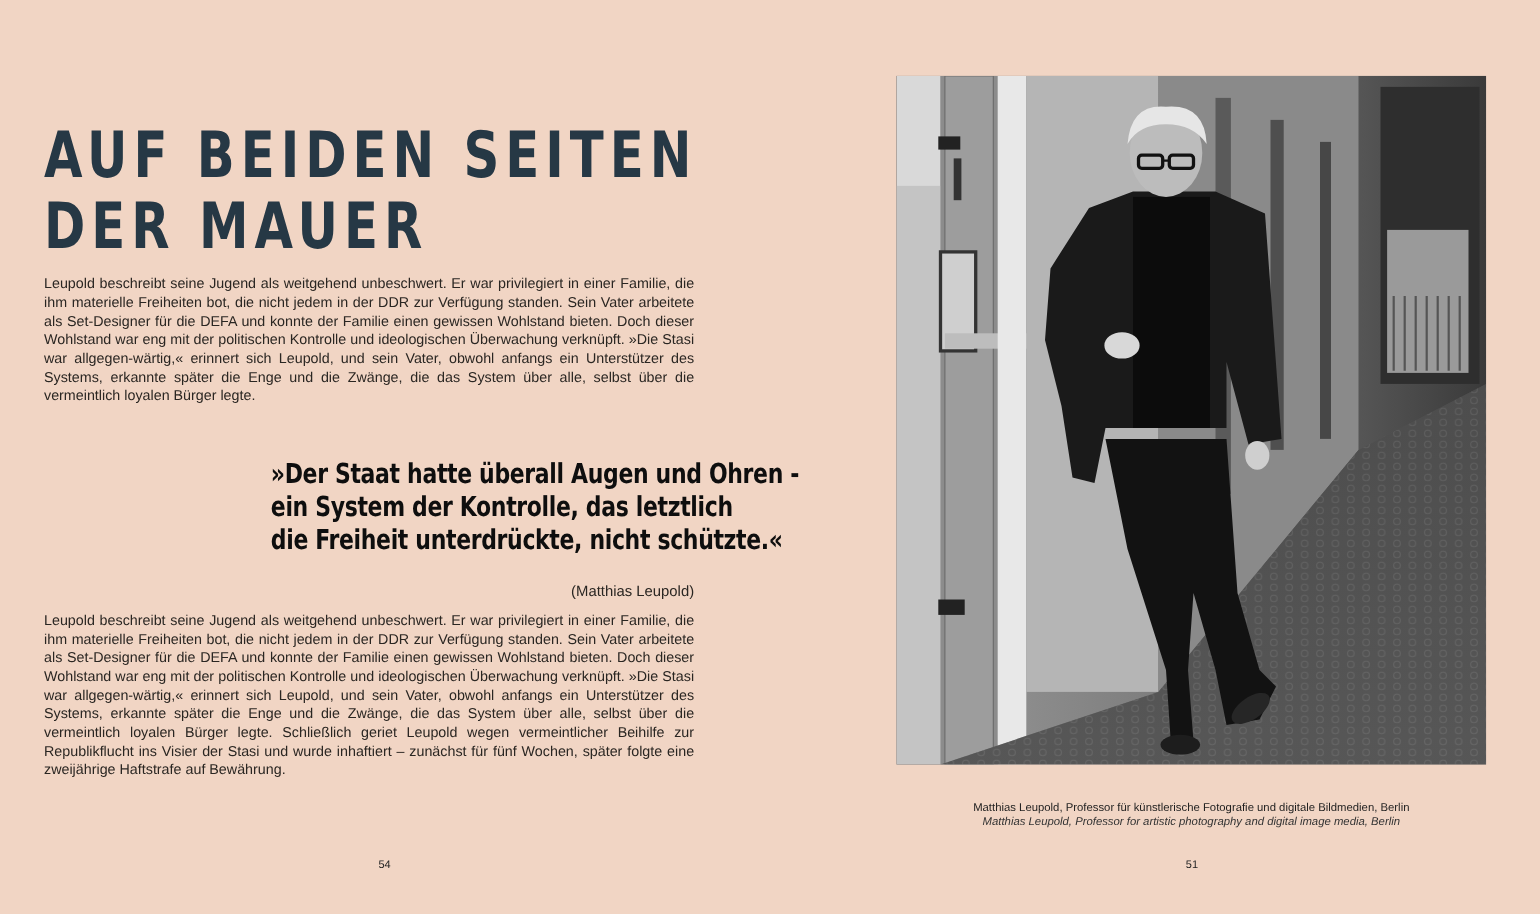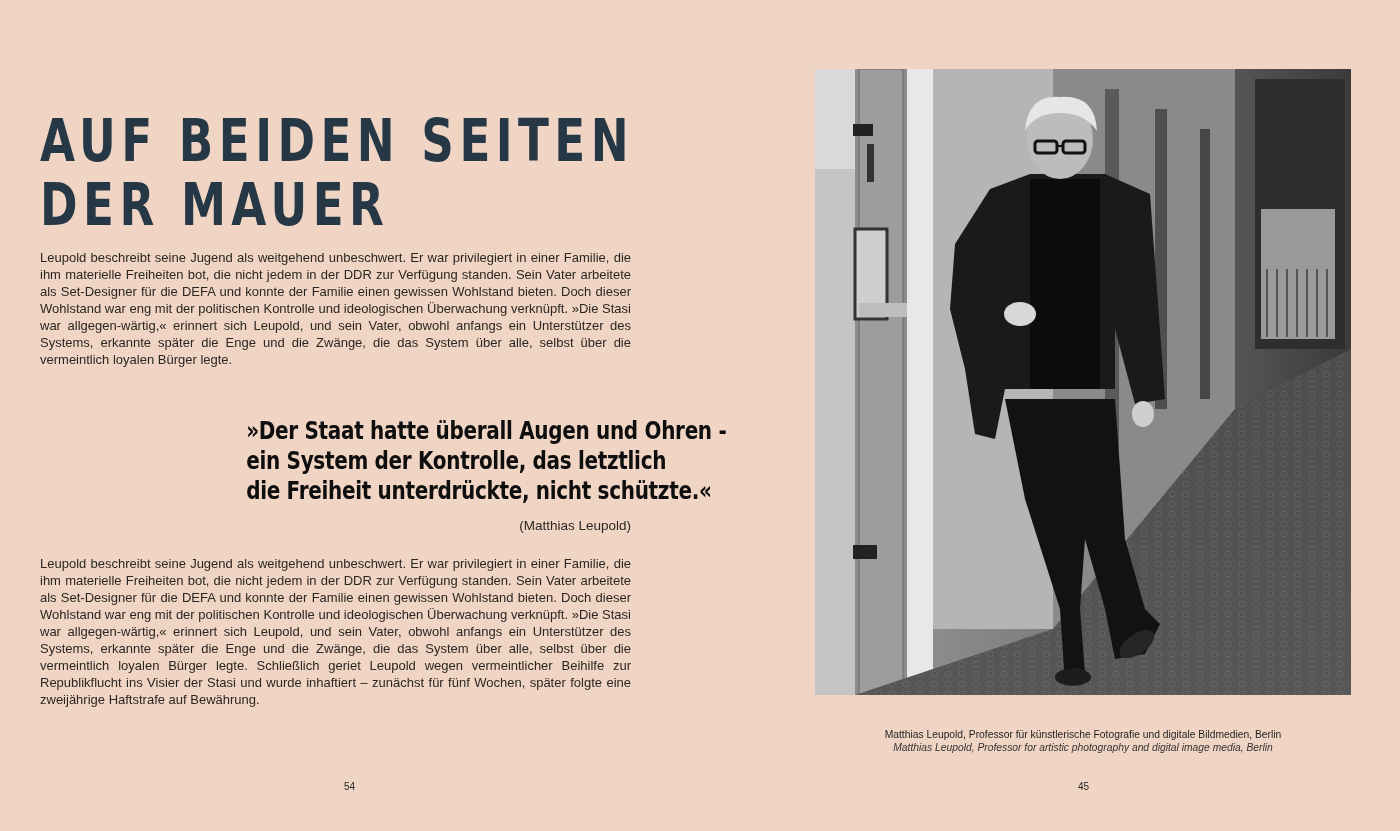--- a/index.html
+++ b/index.html
@@ -56,21 +56,21 @@
     font-size:25px;
     line-height:30px;
     color:#0e0e0e;
     letter-spacing:-0.4px;
     transform:scaleX(0.80);
     transform-origin:right top;
     white-space:nowrap;
   }
   .quote-text .line { display:block; }
   .quote-author {
-    margin-top:12px;
+    margin-top:24px;
     font-family:"Liberation Sans", sans-serif;
     font-size:13.5px;
     color:#2a2622;
   }
 
   
   .photo {
     position:absolute; left:82px; top:69px; width:536px; height:626px;
     background:#6c6c6c; overflow:hidden;
   }
@@ -192,15 +192,15 @@
         <rect x="248" y="72" width="22" height="12" rx="3" fill="none" stroke="#111" stroke-width="3"></rect>
         <line x1="242" y1="77" x2="248" y2="77" stroke="#111" stroke-width="2"></line>
       </svg>
     </div>
 
     <div class="caption" style="left:-50px;">
       <div>Matthias Leupold, Professor für künstlerische Fotografie und digitale Bildmedien, Berlin</div>
       <div class="caption-en">Matthias Leupold, Professor for artistic photography and digital image media, Berlin</div>
     </div>
 
-    <div class="page-number pn-right">45</div>
+    <div class="page-number pn-right">51</div>
   </div>
 </div>
 
 </body></html>

